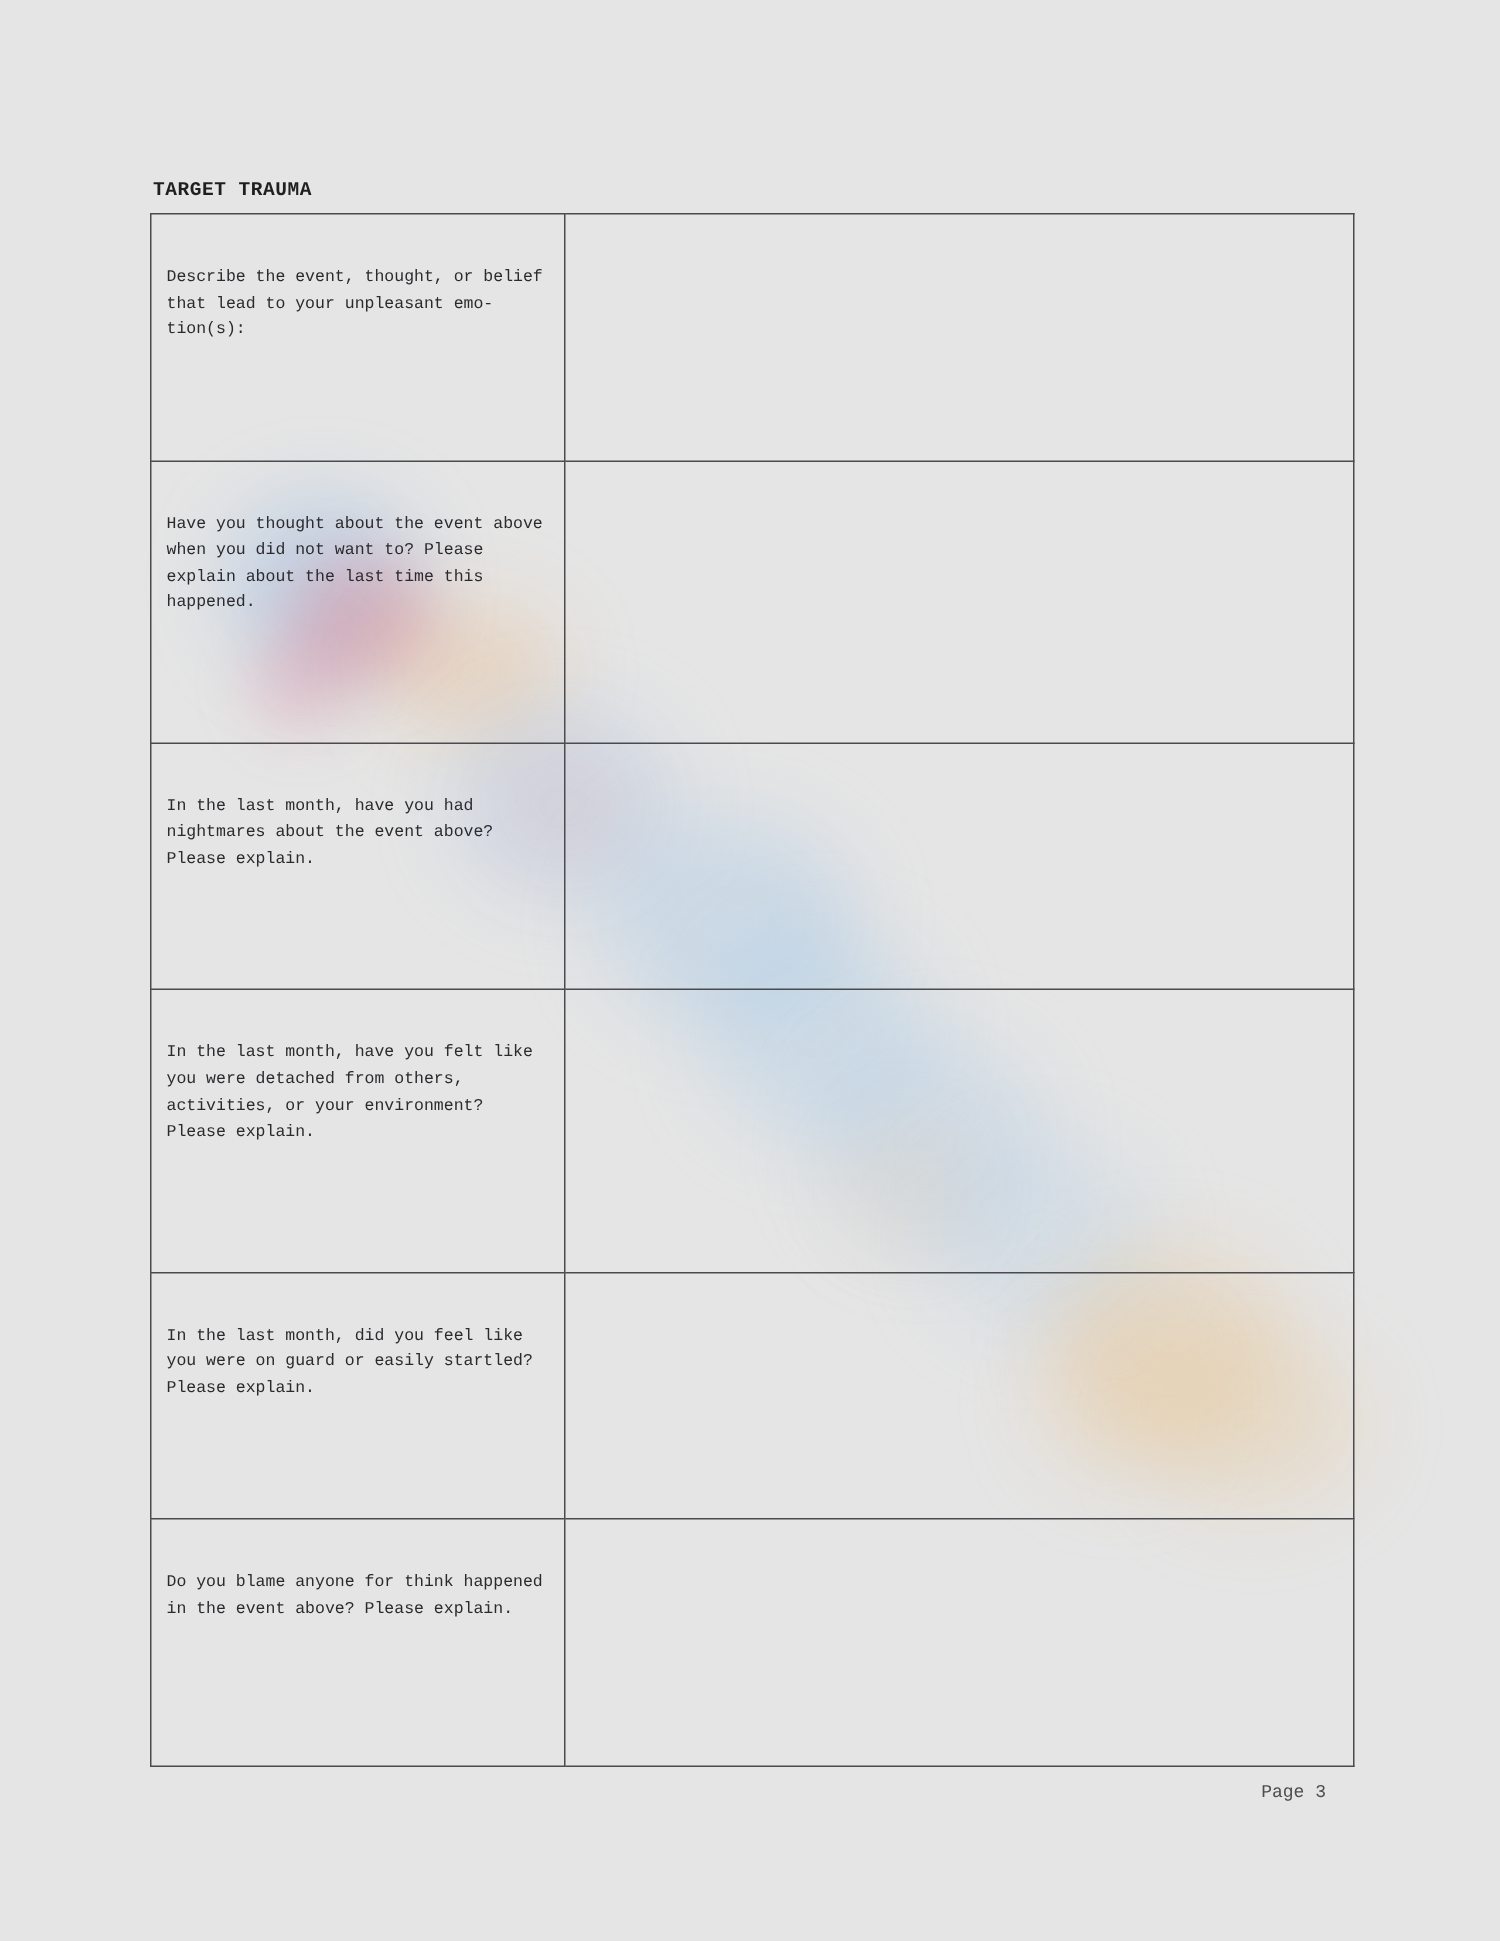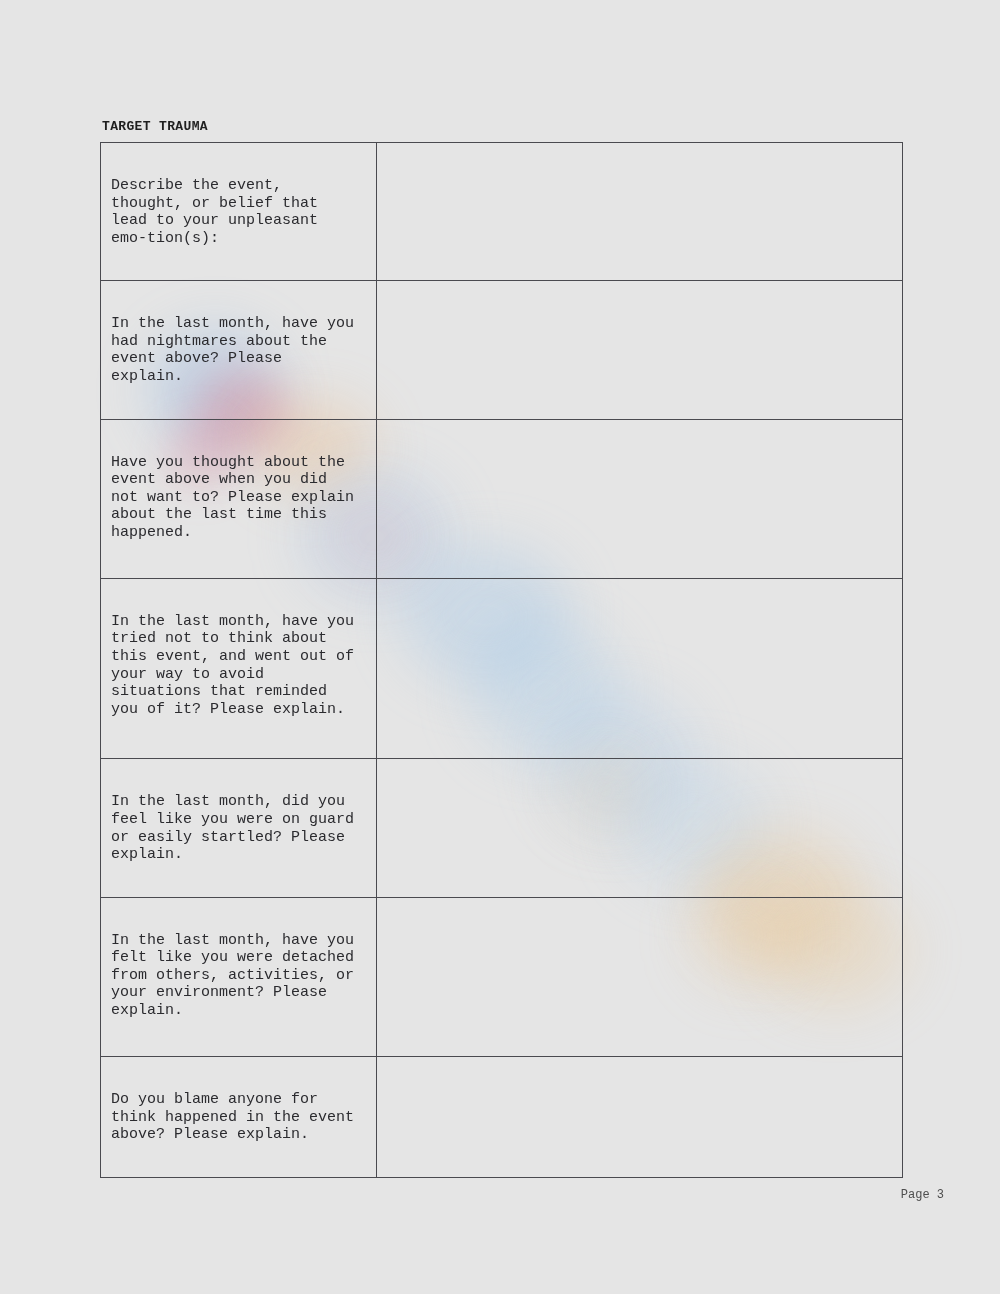--- a/index.html
+++ b/index.html
@@ -84,39 +84,39 @@
   }
   td.prompt-cell {
     width: 275px;
   }
   td.answer-cell {
     width: 525px;
   }
   .prompt-text {
     display: block;
     padding: 34px 14px 10px 10px;
-    font-size: 15px;
+    font-size: 11px;
     line-height: 17.6px;
     color: #2b2b2f;
   }
   .answer-blank {
     display: block;
     height: 100%;
     min-height: 100px;
   }
 
   
   #page-footer {
     position: absolute;
     left: 0;
     right: 0;
     top: 1188px;
     z-index: 3;
     text-align: right;
-    padding-right: 56px;
+    padding-right: 116px;
     font-size: 12px;
     color: #4d4d4d;
   }
 </style>
 </head>
 <body>
 
 <div id="page">
 
   <div id="watermark">
@@ -145,57 +145,49 @@
         <td class="prompt-cell">
           <span class="prompt-text">Describe the event, thought, or belief that lead to your unpleasant emo-tion(s):</span>
         </td>
         <td class="answer-cell">
           <span class="answer-blank"></span>
         </td>
       </tr>
 
       <tr>
         <td class="prompt-cell">
+          <span class="prompt-text">Have you thought about the event above when you did not want to? Please explain about the last time this happened.</span>
+        </td>
+        <td class="answer-cell">
+          <span class="answer-blank"></span>
+        </td>
+      </tr>
+
+      <tr>
+        <td class="prompt-cell">
           <span class="prompt-text">In the last month, have you had nightmares about the event above? Please explain.</span>
         </td>
         <td class="answer-cell">
           <span class="answer-blank"></span>
         </td>
       </tr>
 
-      <tr>
-        <td class="prompt-cell">
-          <span class="prompt-text">Have you thought about the event above when you did not want to? Please explain about the last time this happened.</span>
-        </td>
-        <td class="answer-cell">
-          <span class="answer-blank"></span>
-        </td>
-      </tr>
-
-      <tr>
-        <td class="prompt-cell">
-          <span class="prompt-text">In the last month, have you tried not to think about this event, and went out of your way to avoid situations that reminded you of it? Please explain.</span>
+
+      <tr>
+        <td class="prompt-cell">
+          <span class="prompt-text">In the last month, have you felt like you were detached from others, activities, or your environment? Please explain.</span>
         </td>
         <td class="answer-cell">
           <span class="answer-blank"></span>
         </td>
       </tr>
 
       <tr>
         <td class="prompt-cell">
           <span class="prompt-text">In the last month, did you feel like you were on guard or easily startled? Please explain.</span>
-        </td>
-        <td class="answer-cell">
-          <span class="answer-blank"></span>
-        </td>
-      </tr>
-
-      <tr>
-        <td class="prompt-cell">
-          <span class="prompt-text">In the last month, have you felt like you were detached from others, activities, or your environment? Please explain.</span>
         </td>
         <td class="answer-cell">
           <span class="answer-blank"></span>
         </td>
       </tr>
 
       <tr>
         <td class="prompt-cell">
           <span class="prompt-text">Do you blame anyone for think happened in the event above? Please explain.</span>
         </td>

